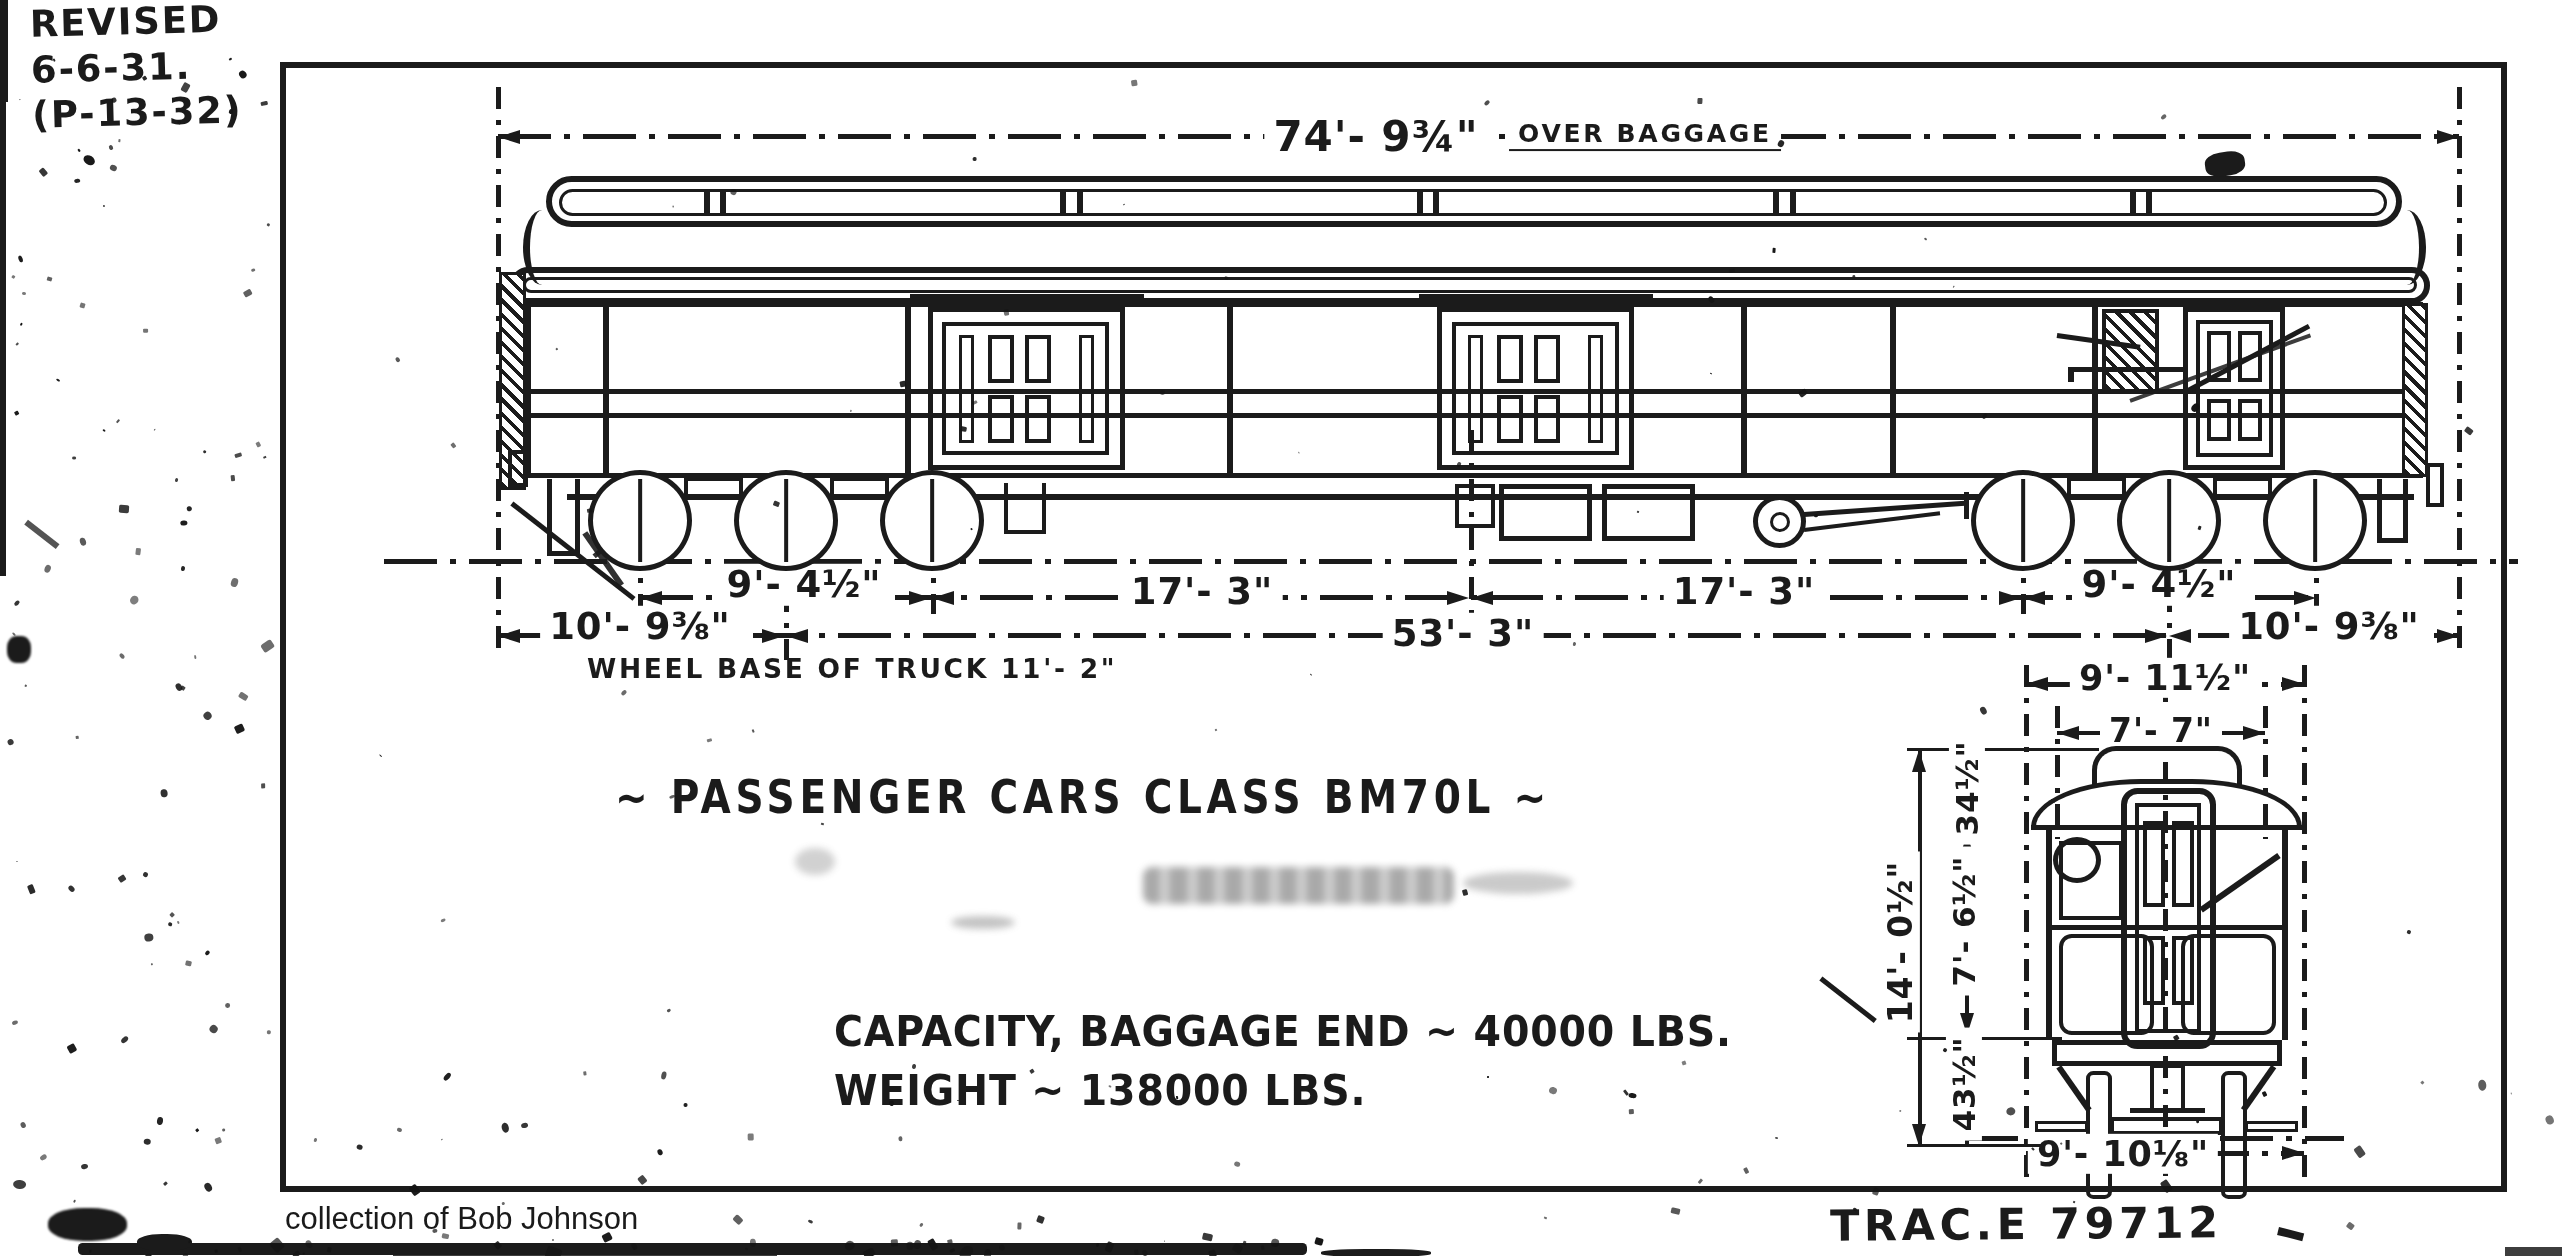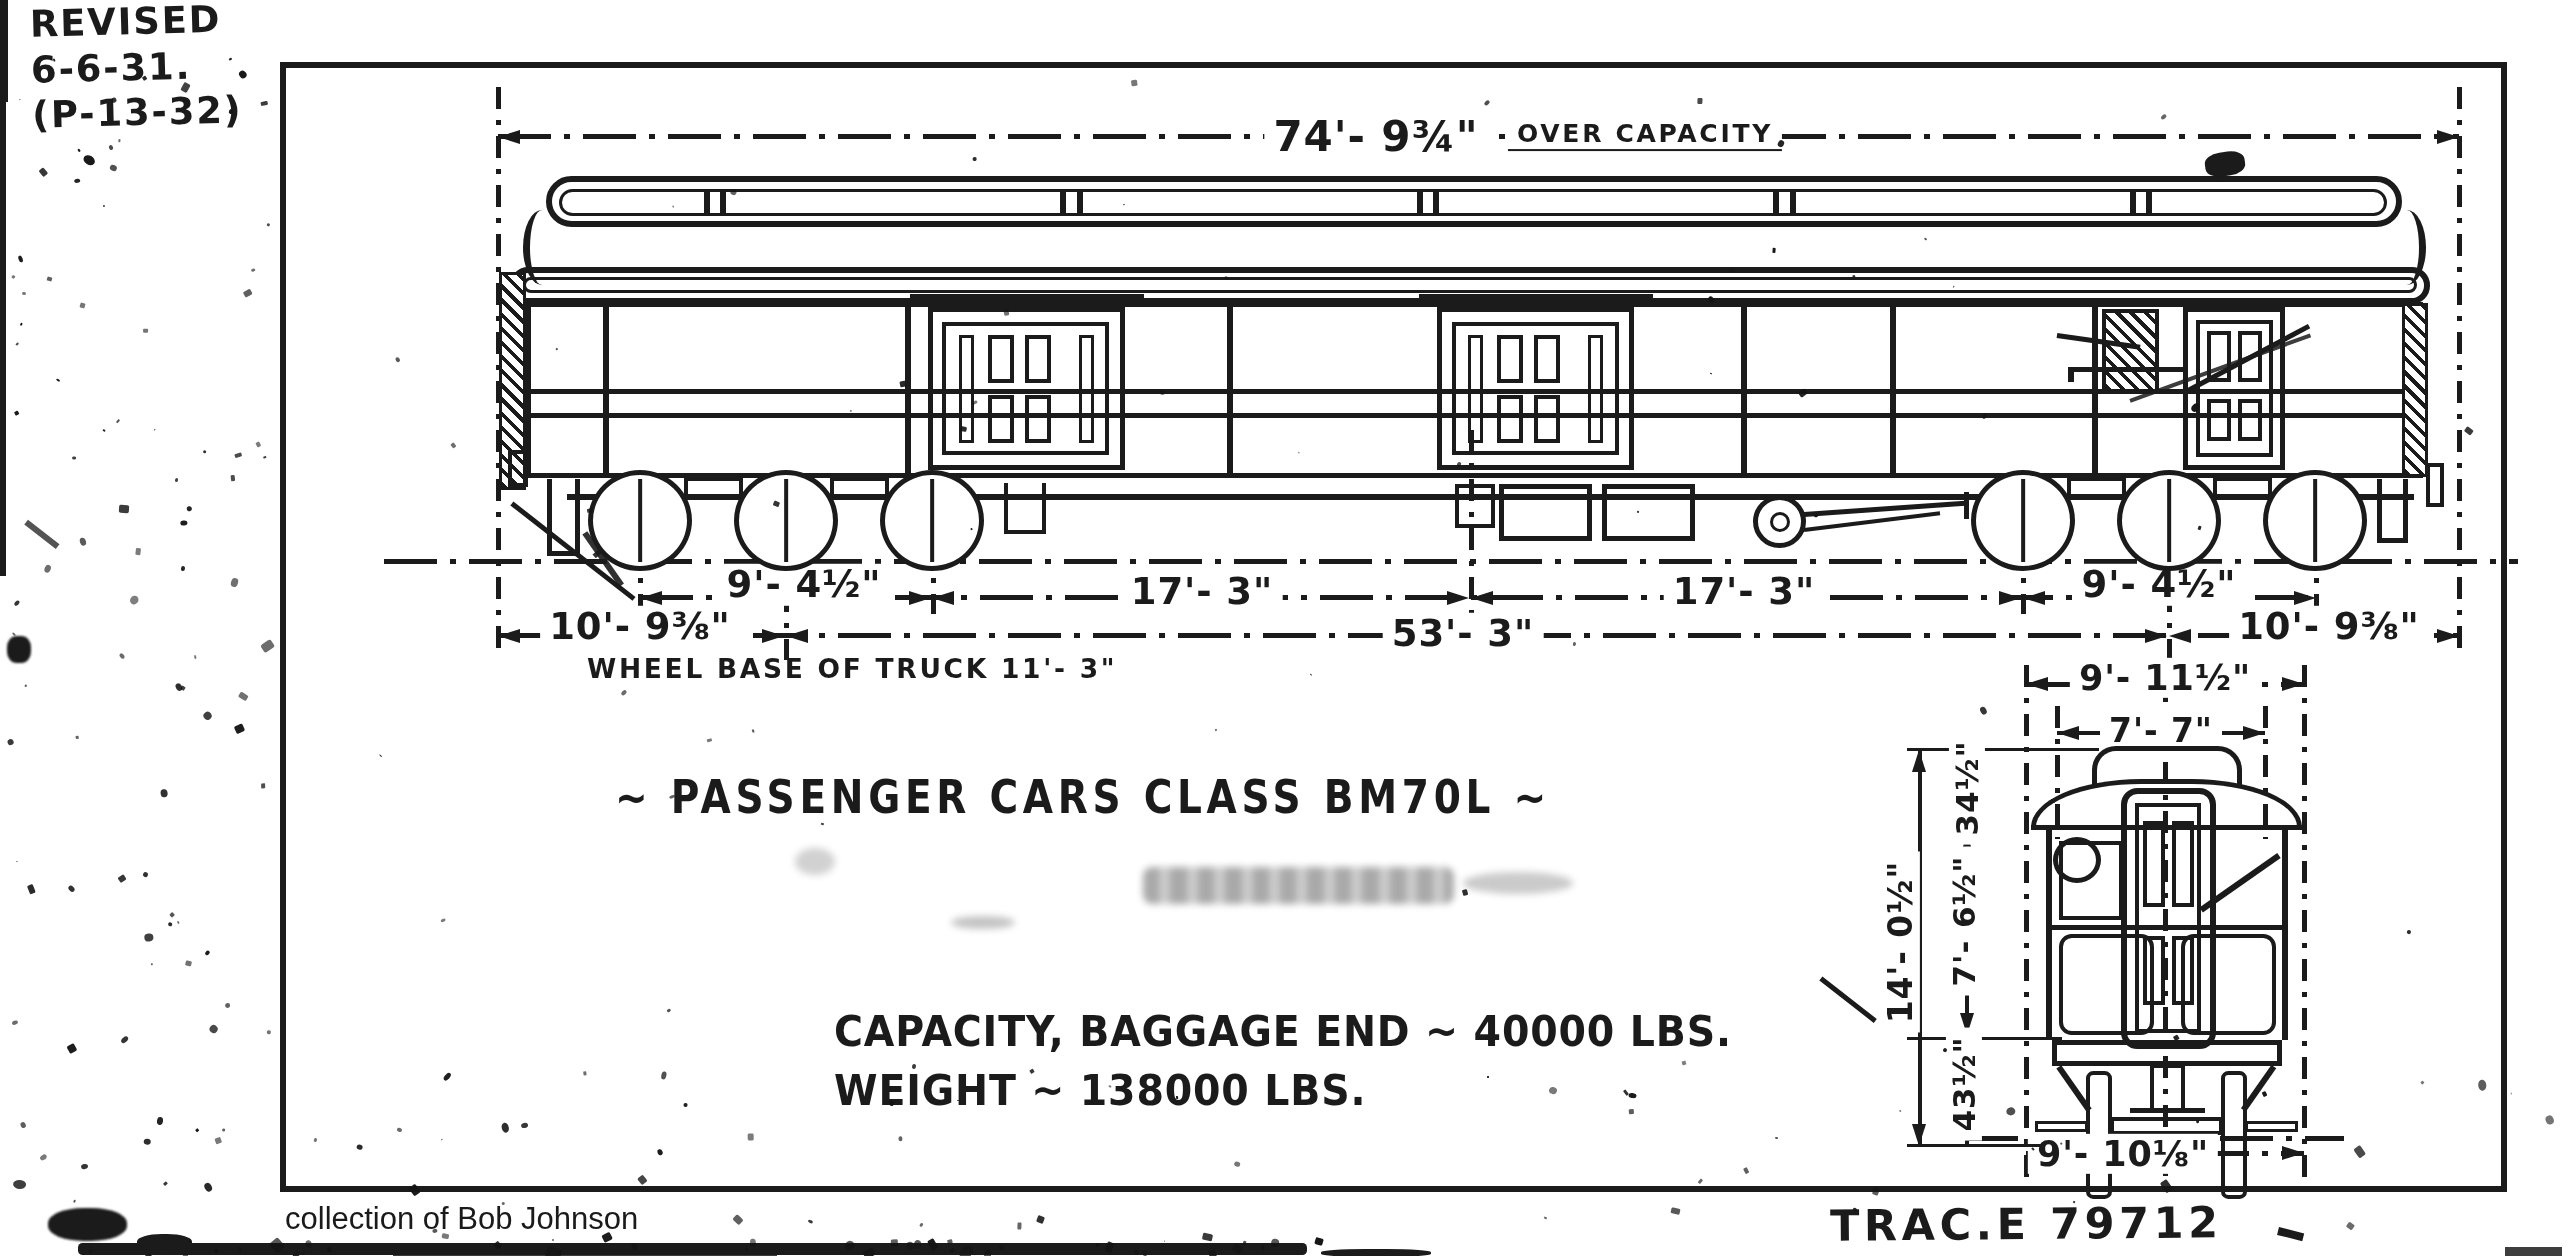--- a/index.html
+++ b/index.html
@@ -143,21 +143,21 @@
   <div class="ds-v" style="left:931px;top:545px;height:69px"></div>
   <div class="ds-v" style="left:2021px;top:545px;height:69px"></div>
   <div class="ds-v" style="left:2314px;top:545px;height:69px"></div>
 
   <div class="dd-h" style="left:384px;top:559px;width:2134px"></div>
 
   <div class="dd-h" style="left:498px;top:134px;width:1961px"></div>
   <div class="arr l" style="left:498px;top:130px"></div>
   <div class="arr r" style="left:2437px;top:130px"></div>
   <span class="dim-label f46" style="left:1376px;top:137px">74'- 9¾"</span>
-  <span class="dim-label" style="left:1645px;top:135px;font-size:25px;letter-spacing:2.7px;border-bottom:2.7px solid #1b1b1b">OVER CAPACITY</span>
+  <span class="dim-label" style="left:1645px;top:135px;font-size:25px;letter-spacing:2.7px;border-bottom:2.7px solid #1b1b1b">OVER BAGGAGE</span>
 
   <div class="dd-h" style="left:640px;top:595px;width:1676px"></div>
   <div class="arr l" style="left:640px;top:591px"></div>
   <div class="arr r" style="left:909px;top:591px"></div>
   <div class="arr l" style="left:932px;top:591px"></div>
   <div class="arr r" style="left:1447px;top:591px"></div>
   <div class="arr l" style="left:1471px;top:591px"></div>
   <div class="arr r" style="left:1999px;top:591px"></div>
   <div class="arr l" style="left:2023px;top:591px"></div>
   <div class="arr r" style="left:2294px;top:591px"></div>
@@ -170,21 +170,21 @@
   <div class="arr l" style="left:498px;top:629px"></div>
   <div class="arr r" style="left:762px;top:629px"></div>
   <div class="arr l" style="left:786px;top:629px"></div>
   <div class="arr r" style="left:2145px;top:629px"></div>
   <div class="arr l" style="left:2169px;top:629px"></div>
   <div class="arr r" style="left:2437px;top:629px"></div>
   <span class="dim-label" style="left:640px;top:627px">10'- 9⅜"</span>
   <span class="dim-label" style="left:1463px;top:634px">53'- 3"</span>
   <span class="dim-label" style="left:2329px;top:627px">10'- 9⅜"</span>
 
-  <div class="hand" style="left:587px;top:653px;font-size:26.5px;letter-spacing:2.7px">WHEEL BASE OF TRUCK 11'- 3"</div>
+  <div class="hand" style="left:587px;top:653px;font-size:26.5px;letter-spacing:2.7px">WHEEL BASE OF TRUCK 11'- 2"</div>
 
   <div class="ds-v" style="left:2024px;top:665px;height:514px"></div>
   <div class="ds-v" style="left:2302px;top:665px;height:514px"></div>
   <div class="ds-v" style="left:2055px;top:706px;height:133px"></div>
   <div class="ds-v" style="left:2263px;top:706px;height:133px"></div>
   <div class="ds-v" style="left:2163px;top:664px;height:535px"></div>
 
   <div class="dd-h" style="left:2026px;top:682px;width:278px"></div>
   <div class="arr l" style="left:2026px;top:677px"></div>
   <div class="arr r" style="left:2282px;top:677px"></div>

